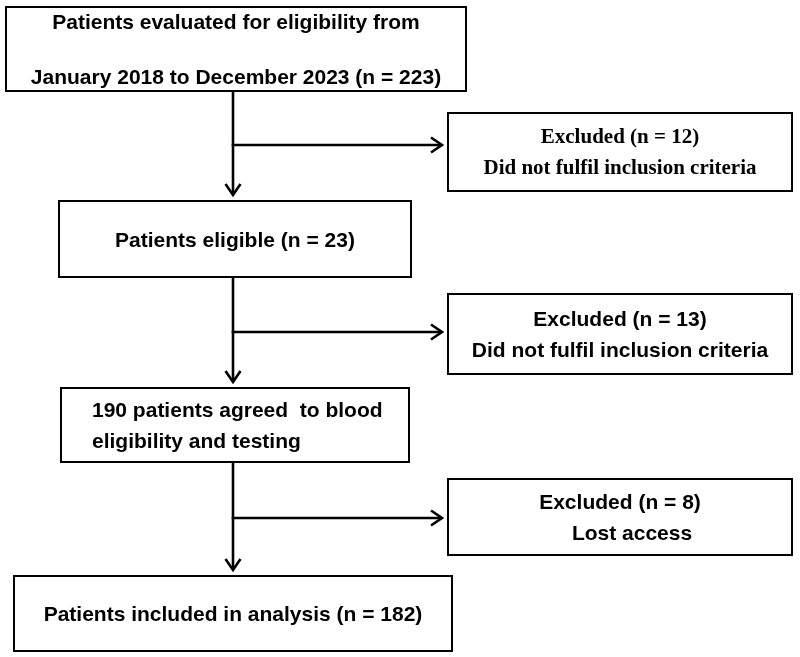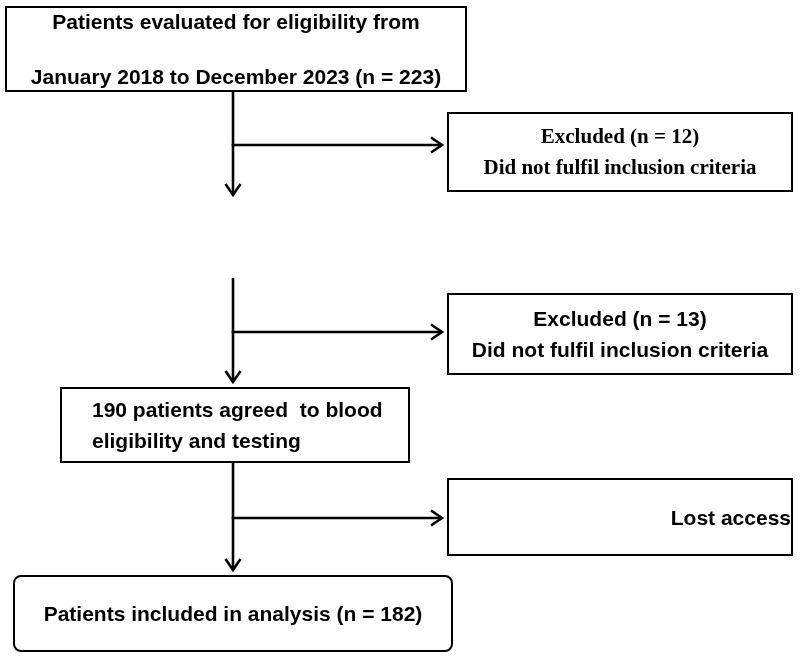--- a/index.html
+++ b/index.html
@@ -34,24 +34,24 @@
   .center .line { text-align: center; }
   .left-text { text-align: left; }
 
   
   #box-evaluated { left: 5px;   top: 6px;   width: 462px; height: 86px; gap: 24px; }
   #box-excluded1 { left: 447px; top: 112px; width: 346px; height: 80px; font-family: Liberation Serif, serif; }
   #box-eligible  { left: 58px;  top: 200px; width: 354px; height: 78px; }
   #box-excluded2 { left: 447px; top: 293px; width: 346px; height: 82px; }
   #box-agreed    { left: 60px;  top: 387px; width: 350px; height: 76px; padding-left: 30px; padding-right: 1px; }
   #box-excluded3 { left: 447px; top: 478px; width: 346px; height: 78px; }
-  #box-included  { left: 13px;  top: 575px; width: 440px; height: 77px; border-radius: 8px; }
+  #box-included  { left: 13px;  top: 575px; width: 440px; height: 77px; }
 
   #box-excluded3 .reason-left {
-    text-align: right;
+    text-align: center;
     padding-left: 24px;
   }
 
   #connector-layer {
     position: absolute;
     left: 0;
     top: 0;
     width: 800px;
     height: 657px;
     pointer-events: none;
@@ -82,32 +82,36 @@
   <div id="box-evaluated" class="box center">
     <div class="line">Patients evaluated for eligibility from</div>
     <div class="line">January 2018 to December 2023 (n = 223)</div>
   </div>
 
   <div id="box-excluded1" class="box center">
     <div class="line">Excluded (n = 12)</div>
     <div class="line">Did not fulfil inclusion criteria</div>
   </div>
 
+  <div id="box-eligible" class="box center">
+    <div class="line">Patients eligible (n = 23)</div>
+  </div>
 
   <div id="box-excluded2" class="box center">
     <div class="line">Excluded (n = 13)</div>
     <div class="line">Did not fulfil inclusion criteria</div>
   </div>
 
   <div id="box-agreed" class="box left-text">
     <div class="line">190 patients agreed  to blood</div>
     <div class="line">eligibility and testing</div>
   </div>
 
   <div id="box-excluded3" class="box center">
+    <div class="line">Excluded (n = 8)</div>
     <div class="line reason-left">Lost access</div>
   </div>
 
   <div id="box-included" class="box center">
     <div class="line">Patients included in analysis (n = 182)</div>
   </div>
 
 </div>
 
 </body></html>

